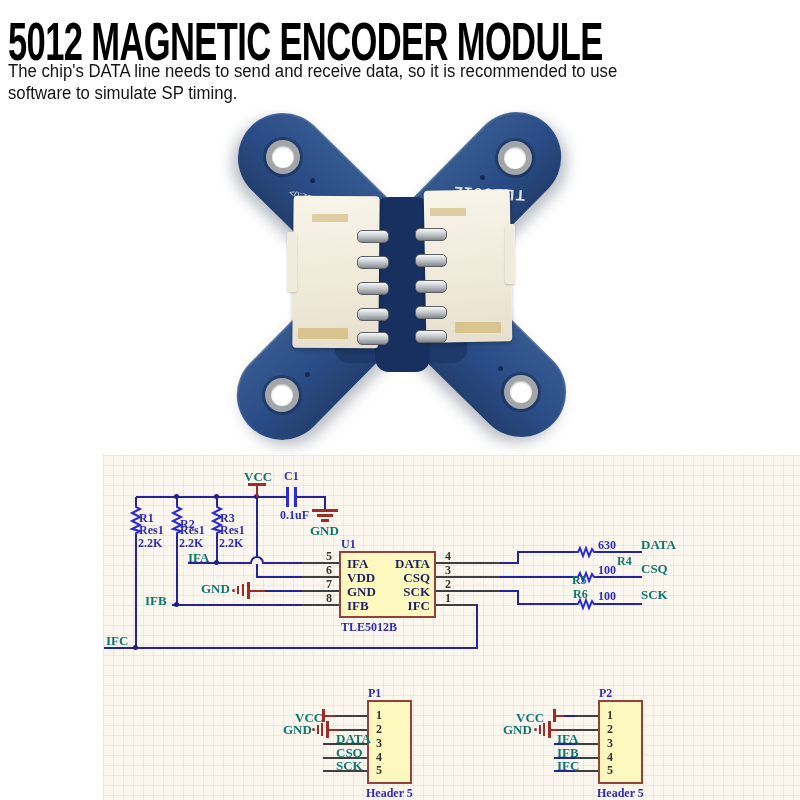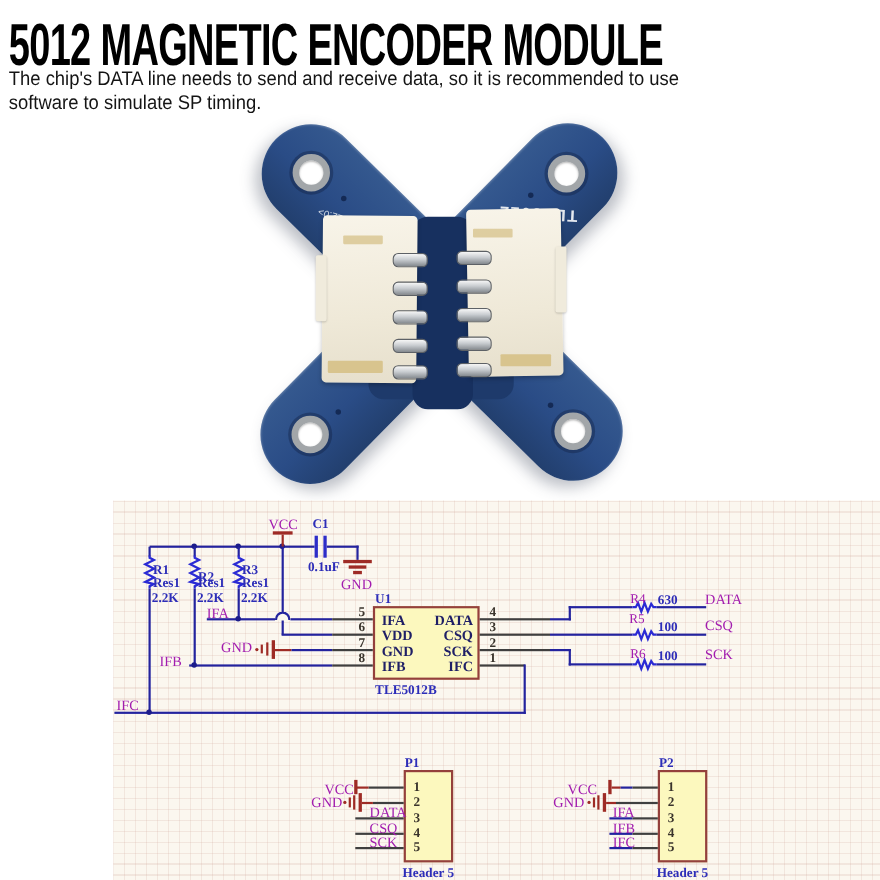--- a/index.html
+++ b/index.html
@@ -35,21 +35,21 @@
   .hw,.vw,.hs{position:absolute;background:#23239e;}
   .hw{height:2px;} .vw{width:2px;}
   .hs{height:2px;background:#3f3f3f;}
   .rwire{background:#9e2b25 !important;}
   .dot{position:absolute;width:5px;height:5px;border-radius:50%;background:#1c1c8a;}
   .hop{position:absolute;width:14px;height:8px;border:2px solid #23239e;border-bottom:none;
        border-radius:7px 7px 0 0;background:#fbf7ef;box-sizing:border-box;}
   .comp{position:absolute;background:#fcf8be;border:2px solid #94403c;box-sizing:border-box;}
   .cap{position:absolute;width:3px;height:20px;background:#2d2dc8;}
   .tred,.tblue,.tpin,.tchip{position:absolute;font-family:"Liberation Serif",serif;white-space:nowrap;}
-  .tred{color:#a21caf;font-weight:normal;font-size:13px;}
+  .tred{color:#0f766e;font-weight:bold;font-size:13px;}
   .tblue{color:#2d2db8;font-weight:bold;font-size:12px;}
   .tpin{color:#3a342c;font-weight:bold;font-size:12px;}
   .tchip{color:#1f1f66;font-weight:bold;font-size:13px;}
   .gbar{position:absolute;background:#9e2b25;}
   svg{position:absolute;overflow:visible;}
 </style>
 </head>
 <body>
 
 <div id="page">
@@ -193,31 +193,31 @@
     <div class="tpin" style="left:445px;top:141px;">1</div>
 
     <div class="hs" style="left:436px;top:112px;width:64px;"></div>
     <div class="hw" style="left:500px;top:112px;width:19px;"></div>
     <div class="vw" style="left:517px;top:101px;height:13px;"></div>
     <div class="hw" style="left:517px;top:101px;width:58px;"></div>
     <svg style="left:575px;top:96px;" width="22" height="12" viewBox="0 0 22 12">
       <path d="M0,6 L3,6 L5,2 L8,10 L11,2 L14,10 L17,3 L19,6 L22,6" fill="none" stroke="#2a2ad4" stroke-width="2"></path>
       </svg>
     <div class="hw" style="left:597px;top:101px;width:45px;"></div>
-    <div class="tred" style="left:573px;top:87px;font-size:12px;">R4</div>
+    <div class="tred" style="left:573px;top:104px;font-size:12px;padding-left:44px;">R4</div>
     <div class="tblue" style="left:598px;top:88px;">630</div>
     <div class="tred" style="left:641px;top:87px;">DATA</div>
 
     <div class="hs" style="left:436px;top:126px;width:64px;"></div>
     <div class="hw" style="left:500px;top:126px;width:75px;"></div>
     <svg style="left:575px;top:121px;" width="22" height="12" viewBox="0 0 22 12">
       <path d="M0,6 L3,6 L5,2 L8,10 L11,2 L14,10 L17,3 L19,6 L22,6" fill="none" stroke="#2a2ad4" stroke-width="2"></path>
       </svg>
     <div class="hw" style="left:597px;top:126px;width:45px;"></div>
-    <div class="tred" style="left:572px;top:105px;font-size:12px;text-align:center;">R5</div>
+    <div class="tred" style="left:572px;top:123px;font-size:12px;text-align:center;">R5</div>
     <div class="tblue" style="left:598px;top:113px;">100</div>
     <div class="tred" style="left:641px;top:111px;">CSQ</div>
 
     <div class="hs" style="left:436px;top:140px;width:64px;"></div>
     <div class="hw" style="left:500px;top:140px;width:19px;"></div>
     <div class="vw" style="left:517px;top:140px;height:15px;"></div>
     <div class="hw" style="left:517px;top:153px;width:58px;"></div>
     <svg style="left:575px;top:148px;" width="22" height="12" viewBox="0 0 22 12">
       <path d="M0,6 L3,6 L5,2 L8,10 L11,2 L14,10 L17,3 L19,6 L22,6" fill="none" stroke="#2a2ad4" stroke-width="2"></path>
       </svg>

